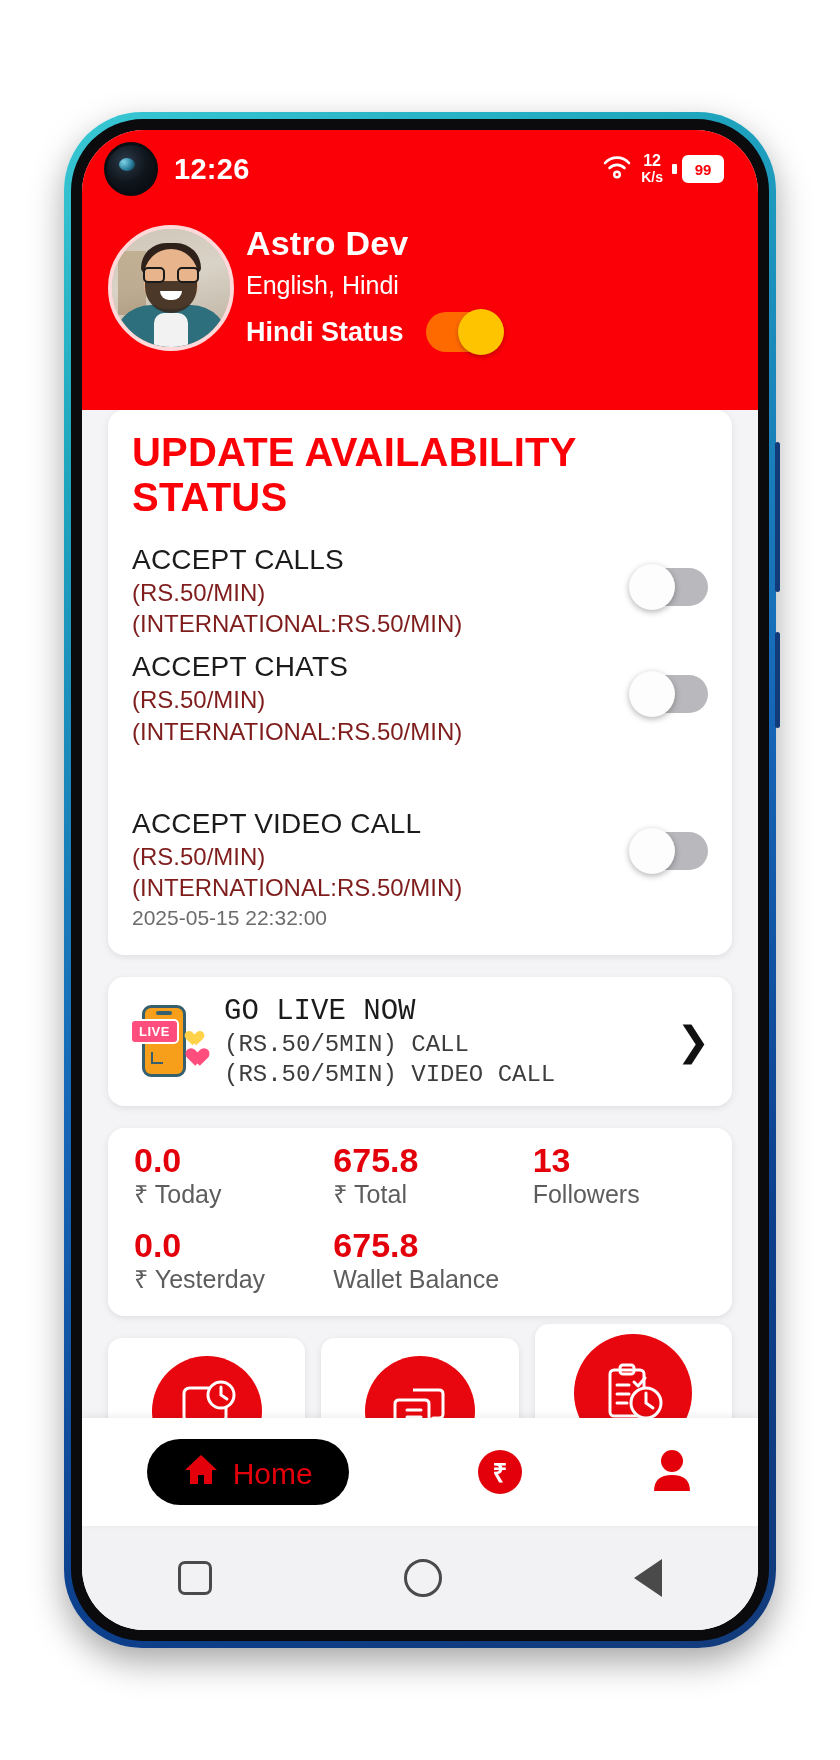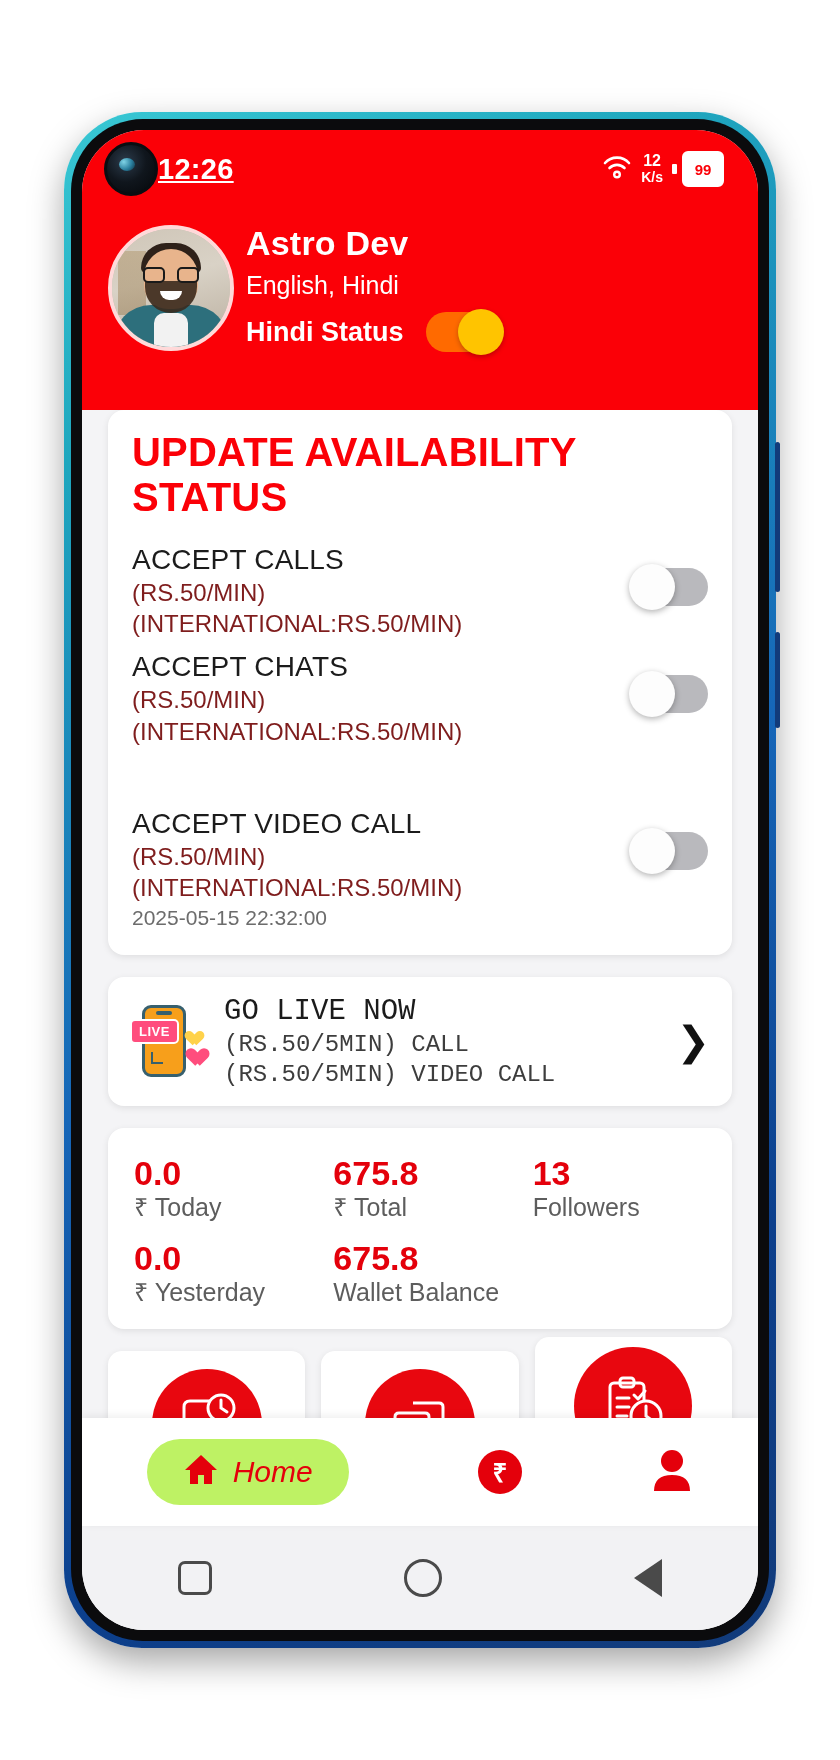--- a/index.html
+++ b/index.html
@@ -71,27 +71,27 @@
     background: radial-gradient(circle at 38% 34%, #2b3a4a 0%, #10161d 48%, #05070a 100%);
     border: 3px solid #0a0d11;
     flex: 0 0 auto;
     position: relative;
   }
   .cam-hole::after {
     content:""; position:absolute; top:13px; left:12px;
     width:16px; height:13px; border-radius:50%;
     background: radial-gradient(circle at 30% 30%, #7fd3e6 0%, #2a7f9e 55%, #0d2b3a 100%);
   }
-  .clock { font-size: 29px; font-weight: 700; letter-spacing: .3px; text-decoration: underline; }
+  .clock { font-size: 29px; font-weight: 700; margin-left: 16px; letter-spacing: .3px; }
   .status-right { margin-left: auto; display: flex; align-items: center; gap: 9px; }
   .netspeed { font-size: 16px; line-height: 16px; text-align: center; font-weight: 600; }
   .netspeed span { display: block; font-size: 14px; }
   .battery {
     border: 2.5px solid #fff; border-radius: 6px;
-    min-width: 42px; height: 36px; font-size: 15px; font-weight: 700;
+    min-width: 42px; height: 28px; font-size: 15px; font-weight: 700;
     display: flex; align-items: center; justify-content: center;
     color: #fb0007; background: #fff; padding: 0 4px;
   }
   .batt-tip { width:5px;height:10px;background:#fff;border-radius:1px;margin-right:-4px; }
 
   
   .header {
     background: #fb0007; color: #fff;
     padding: 16px 0 0 0;
     position: relative; flex: 0 0 auto;
@@ -212,21 +212,21 @@
   .gl-h1 { right: 6px; top: 24px; }
   .gl-h1::before, .gl-h1::after { background: #ffd24a; }
   .gl-h2 { right: 0px; top: 40px; width: 20px; height: 19px; }
   .gl-h2::before, .gl-h2::after { background: #ff4d7d; width: 11px; height: 17px; }
   .golive-text { display: flex; flex-direction: column; gap: 3px; font-family: Liberation Mono, monospace; }
   .golive-title { font-size: 29px; color: #1b1b1b; }
   .golive-line { font-size: 24px; color: #3d3d3d; }
   .chevron { margin-left: auto; font-size: 40px; color: #111; font-weight: 300; line-height: 1; }
 
   
-  .stats-card { margin-top: 22px; padding: 27px 26px 20px 26px; }
+  .stats-card { margin-top: 22px; padding: 14px 26px 20px 26px; }
   .stats-grid { display: grid; grid-template-columns: 1.15fr 1.15fr 1fr; row-gap: 16px; }
   .stat-val { color: #e4000b; font-size: 34px; font-weight: 700; line-height: 1.08; }
   .stat-lbl { color: #5d5d5d; font-size: 25px; line-height: 1.3; }
 
   
   .tiles { margin-top: 22px; display: grid; grid-template-columns: 1fr 1fr 1fr; gap: 16px; }
   .tile {
     background: #fff; border-radius: 14px; box-shadow: 0 2px 7px rgba(0,0,0,.09);
     padding: 18px 6px 10px 6px;
     display: flex; flex-direction: column; align-items: center; gap: 10px;
@@ -239,22 +239,22 @@
   }
   .tile.raised .tile-icon { width: 118px; height: 118px; }
 
   
   .bottomnav {
     flex: 0 0 auto; height: 108px; background: #fff;
     display: flex; align-items: center; justify-content: space-around;
     box-shadow: 0 -2px 8px rgba(0,0,0,.07); position: relative; z-index: 5;
   }
   .nav-home {
-    display: flex; align-items: center; gap: 14px;
-    background: #bef264; border-radius: 34px; padding: 14px 36px; font-style: italic;
+    display: flex; align-items: flex-end; gap: 14px;
+    background: #000000; border-radius: 34px; padding: 14px 36px;
   }
   .nav-home-label { color: #e4000b; font-size: 30px; }
   .nav-btn { display: flex; align-items: center; justify-content: center; }
   .rupee-circle {
     width: 44px; height: 44px; border-radius: 50%; background: #e4000b;
     color: #fff; font-size: 26px; font-weight: 700;
     display: flex; align-items: center; justify-content: center;
   }
 
   

